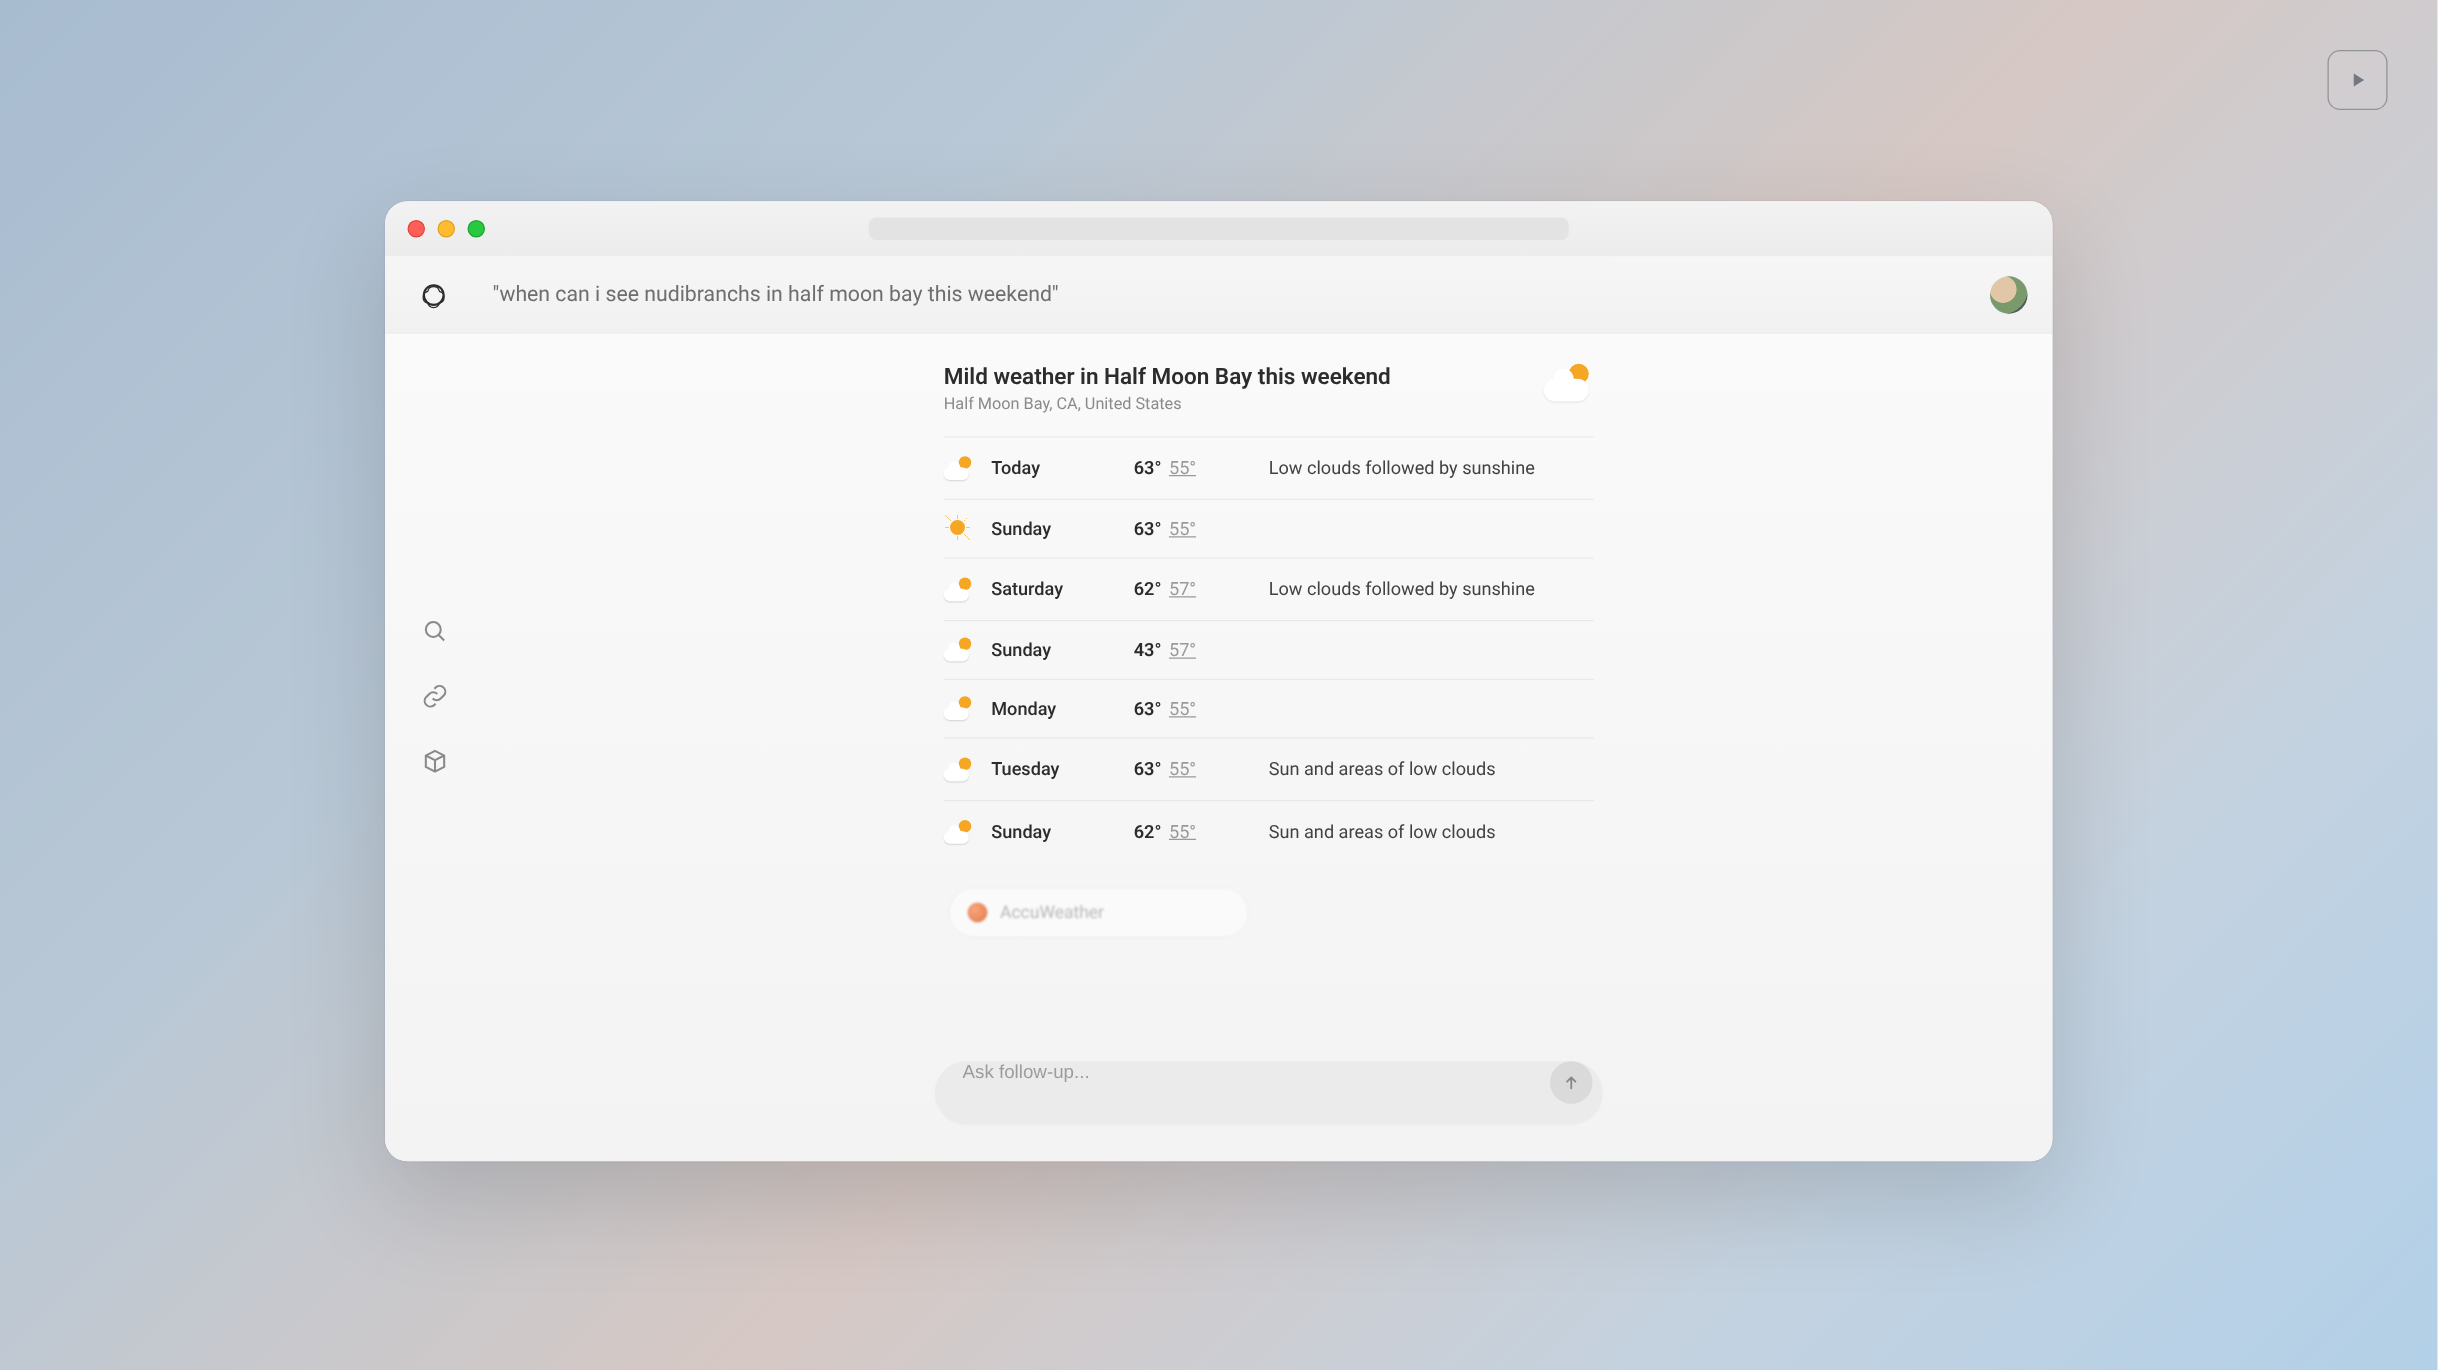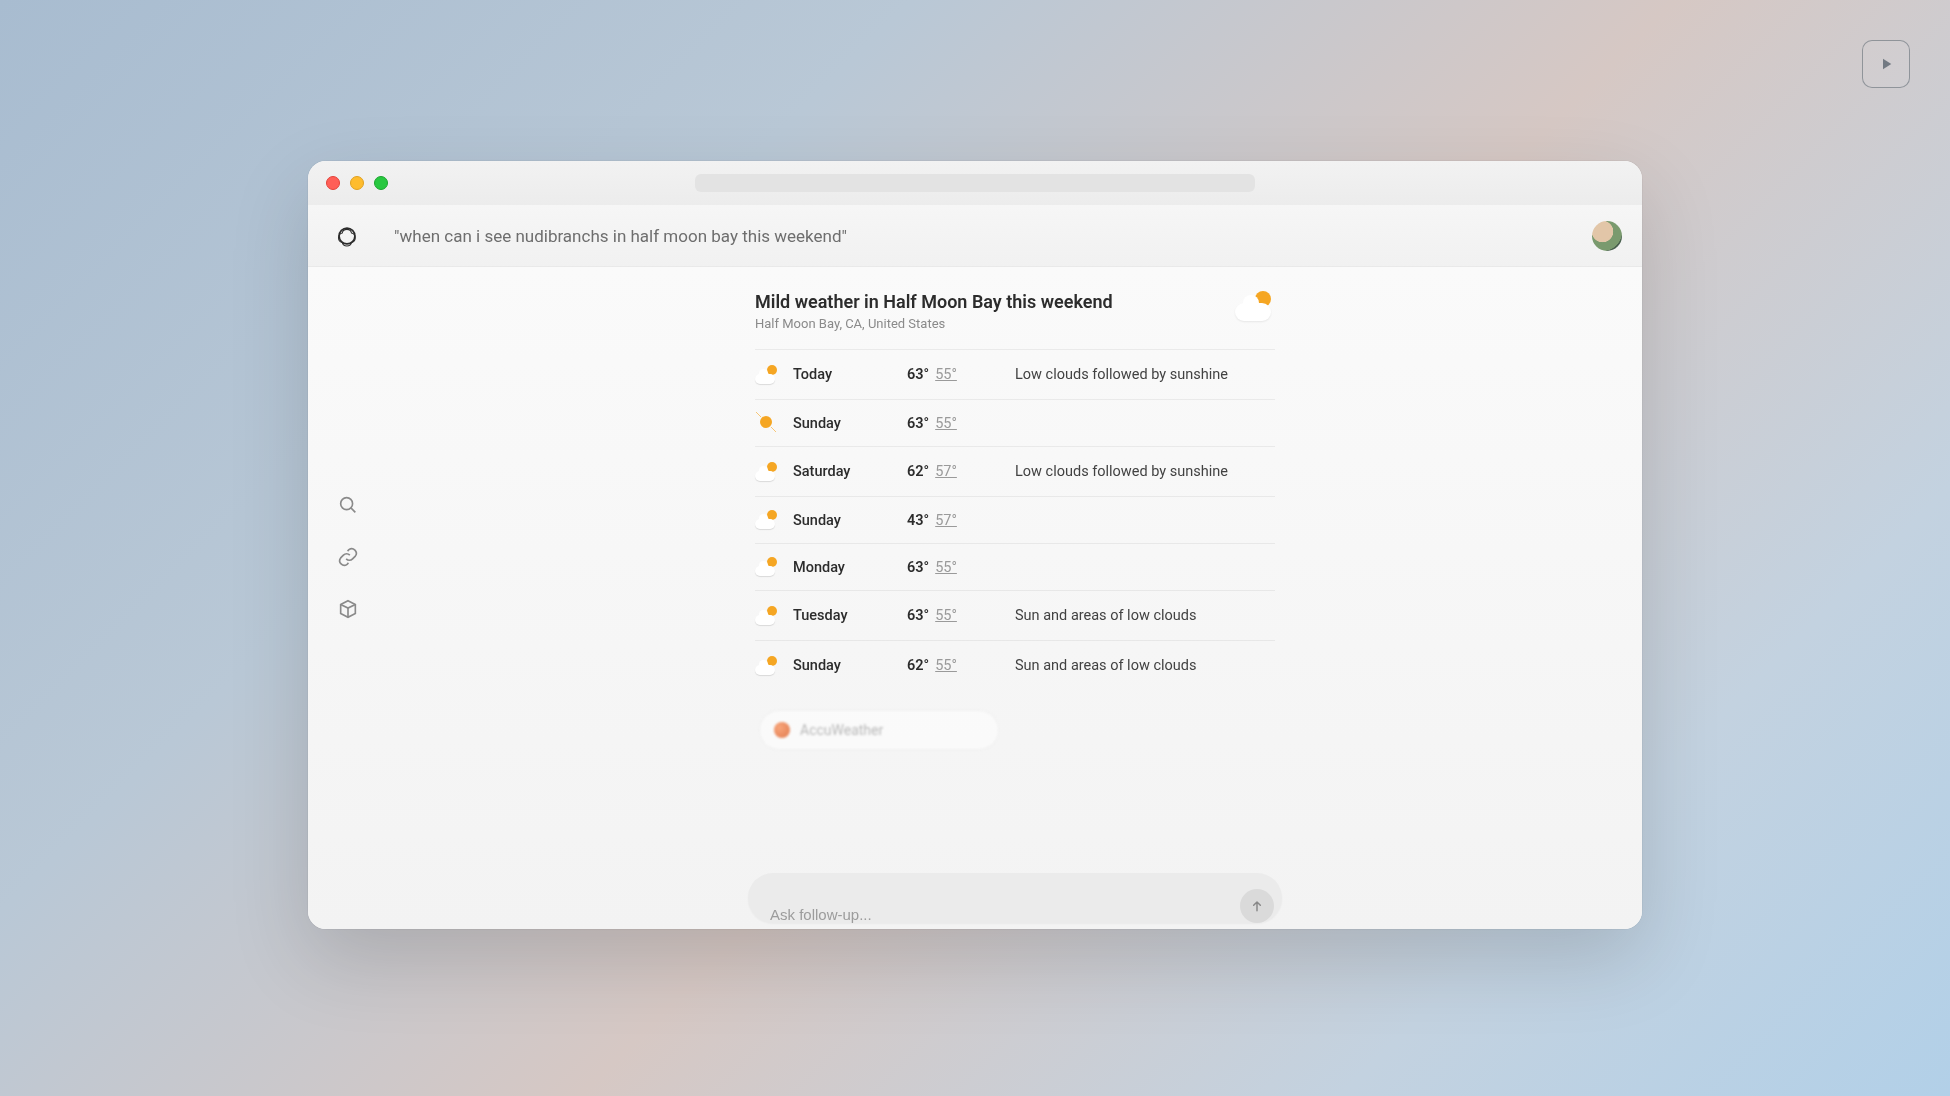--- a/index.html
+++ b/index.html
@@ -156,24 +156,24 @@
     border-radius:20px;
     border:1px solid rgba(0,0,0,0.04);
     filter: blur(1px);
     display:flex; align-items:center; padding-left:14px;
     gap:10px;
   }
   .faded-chip .dot { width:16px; height:16px; border-radius:50%; background: radial-gradient(circle at 35% 35%, #f8a57a, #e07a4e); }
   .faded-chip .txt { color:#b8b8b8; font-size:14px; }
 
   .followup {
-    position:absolute; bottom:6px; left:50%; transform:translateX(-50%);
+    position:absolute; bottom:30px; left:50%; transform:translateX(-50%);
     width: 534px; height:50px;
     background:#ebebeb; border-radius:26px;
-    display:flex; align-items:flex-end; padding: 0 8px 0 22px;
+    display:flex; align-items:flex-start; padding: 0 8px 0 22px;
     box-shadow: 0 1px 2px rgba(0,0,0,.04);
   }
   .followup input {
     flex:1; border:none; background:transparent; outline:none;
     font-size:15px; color:#444;
   }
   .followup input::placeholder { color:#9c9c9c; }
   .send-btn {
     width:34px; height:34px; border-radius:50%;
     background:#dadada;

